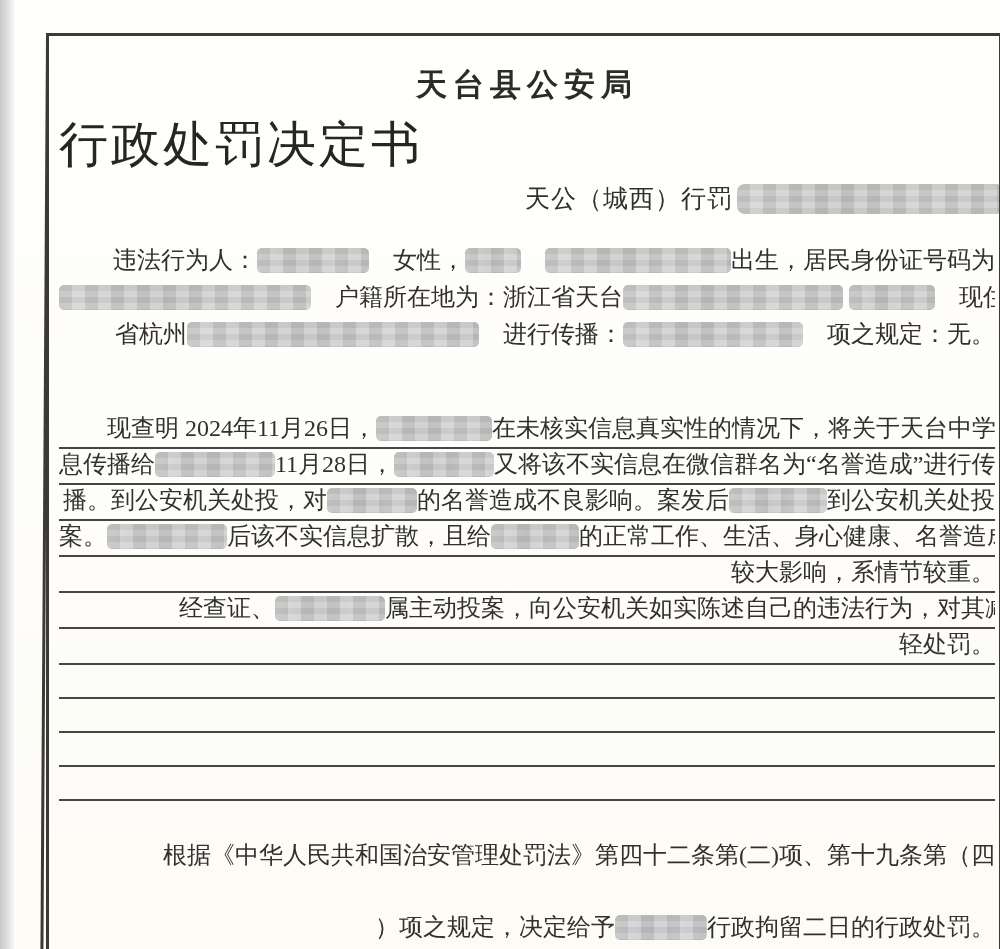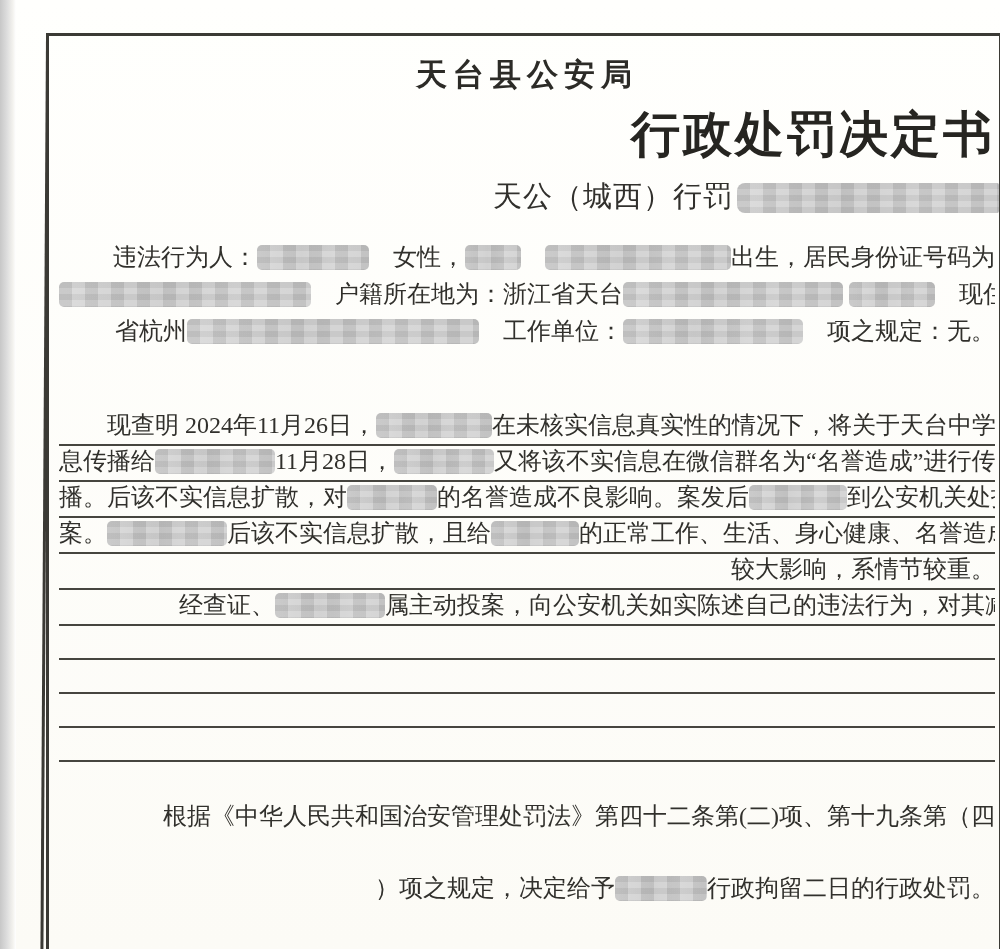--- a/index.html
+++ b/index.html
@@ -24,28 +24,28 @@
     border:3px solid #3b3a35;border-bottom:none;
     box-sizing:border-box;
     padding:16px 4px 0 10px;
   }
   .frame:before{ 
     content:"";position:absolute;left:-3px;top:0;width:3px;height:100%;
     background:#3b3a35;transform:rotate(.35deg);transform-origin:top;
   }
   .agency{
     text-align:center;font-size:31px;font-weight:bold;letter-spacing:6px;
-    color:#2c2b27;margin-top:2px;
+    color:#2c2b27;margin-top:12px;
   }
   .doc-title{
-    text-align:right;font-size:49px;font-weight:bold;letter-spacing:3px;
-    color:#262521;margin:6px 0 9px 0;
+    text-align:left;font-size:49px;font-weight:normal;letter-spacing:3px;
+    color:#262521;margin:6px 0 2px 0;
   }
   .doc-no{
-    text-align:right;font-size:29px;letter-spacing:1px;height:38px;line-height:38px;
+    text-align:right;font-size:25px;letter-spacing:1px;height:38px;line-height:38px;
     white-space:nowrap;margin-right:-4px;
   }
   .doc-no .redact{height:30px;vertical-align:-7px;border-radius:8px 2px 2px 8px;margin-left:4px;}
   #doc-body{font-size:24px;}
   .line{
     white-space:nowrap;overflow:hidden;
   }
   .block{margin:0;text-align:right;}
   .block .line{height:37px;line-height:37px;}
   .block.ruled .line{
@@ -78,31 +78,32 @@
     <div class="doc-title">行政处罚决定书</div>
 
     <div class="doc-no">
       <span>天公（城西）行罚</span><span class="redact" style="width:262px"></span>
     </div>
 
     <div id="doc-body">
         <div class="block party-info">
           <div class="line"><span>　违法行为人：</span><span class="redact" style="width: 112px;"></span><span>　女性，</span><span class="redact" style="width: 56px;"></span><span>　</span><span class="redact" style="width: 186px;"></span><span>出生，居民身份证号码为</span></div>
           <div class="line"><span class="redact" style="width: 252px;"></span><span>　户籍所在地为：浙江省天台</span><span class="redact" style="width: 220px;"></span><span> </span><span class="redact" style="width: 86px;"></span><span>　现住浙江</span></div>
-          <div class="line"><span>省杭州</span><span class="redact" style="width: 292px;"></span><span>　工作单位：</span><span class="redact" style="width: 180px;"></span><span>　项之规定：无。</span></div>
+          <div class="line"><span>省杭州</span><span class="redact" style="width: 292px;"></span><span>　进行传播：</span><span class="redact" style="width: 180px;"></span><span>　项之规定：无。</span></div>
         </div>
         <div class="block facts ruled">
           <div class="line"><span>　　现查明 2024年11月26日，</span><span class="redact" style="width: 116px;"></span><span>在未核实信息真实性的情况下，将关于天台中学女</span></div>
           <div class="line"><span>息传播给</span><span class="redact" style="width: 120px;"></span><span>11月28日，</span><span class="redact" style="width: 100px;"></span><span>又将该不实信息在微信群名为“名誉造成”进行传</span></div>
-          <div class="line"><span>播。后该不实信息扩散，对</span><span class="redact" style="width: 90px;"></span><span>的名誉造成不良影响。案发后</span><span class="redact" style="width: 98px;"></span><span>到公安机关处投</span></div>
+          <div class="line"><span>播。到公安机关处投，对</span><span class="redact" style="width: 90px;"></span><span>的名誉造成不良影响。案发后</span><span class="redact" style="width: 98px;"></span><span>到公安机关处投</span></div>
           <div class="line"><span>案。</span><span class="redact" style="width: 120px;"></span><span>后该不实信息扩散，且给</span><span class="redact" style="width: 88px;"></span><span>的正常工作、生活、身心健康、名誉造成</span></div>
           <div class="line"><span>较大影响，系情节较重。</span></div>
         </div>
         <div class="block surrender ruled">
           <div class="line"><span>　　　　　经查证、</span><span class="redact" style="width: 110px;"></span><span>属主动投案，向公安机关如实陈述自己的违法行为，对其减</span></div>
+          <div class="line"><span>轻处罚。</span></div>
         </div>
         <div class="block blank-rows-1 ruled blank">
           <div class="line"></div>
           <div class="line"></div>
         </div>
         <div class="block blank-rows-2 ruled blank">
           <div class="line"></div>
           <div class="line"></div>
         </div>
         <div class="block decision">

